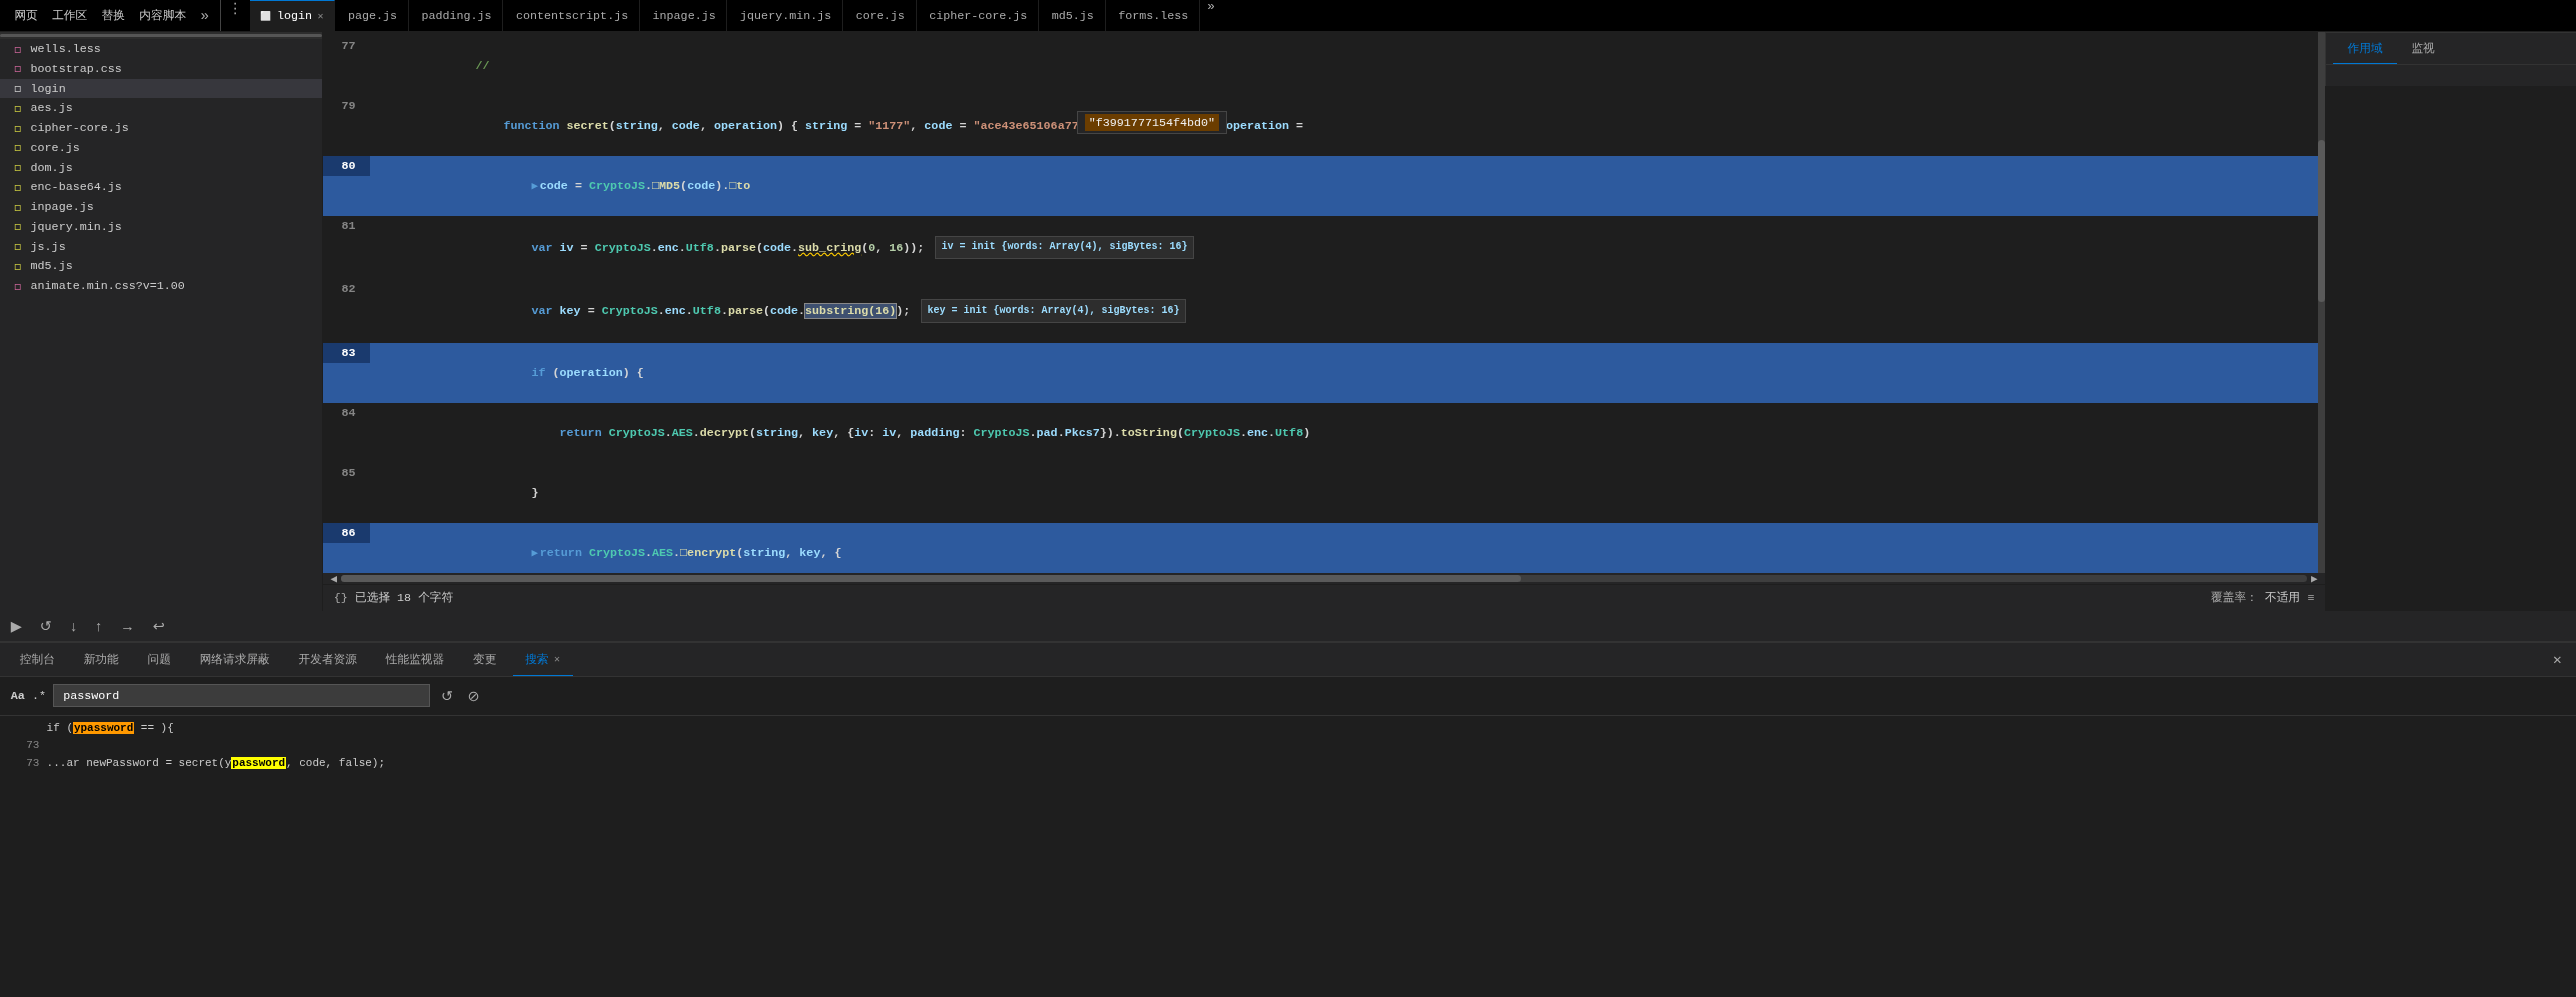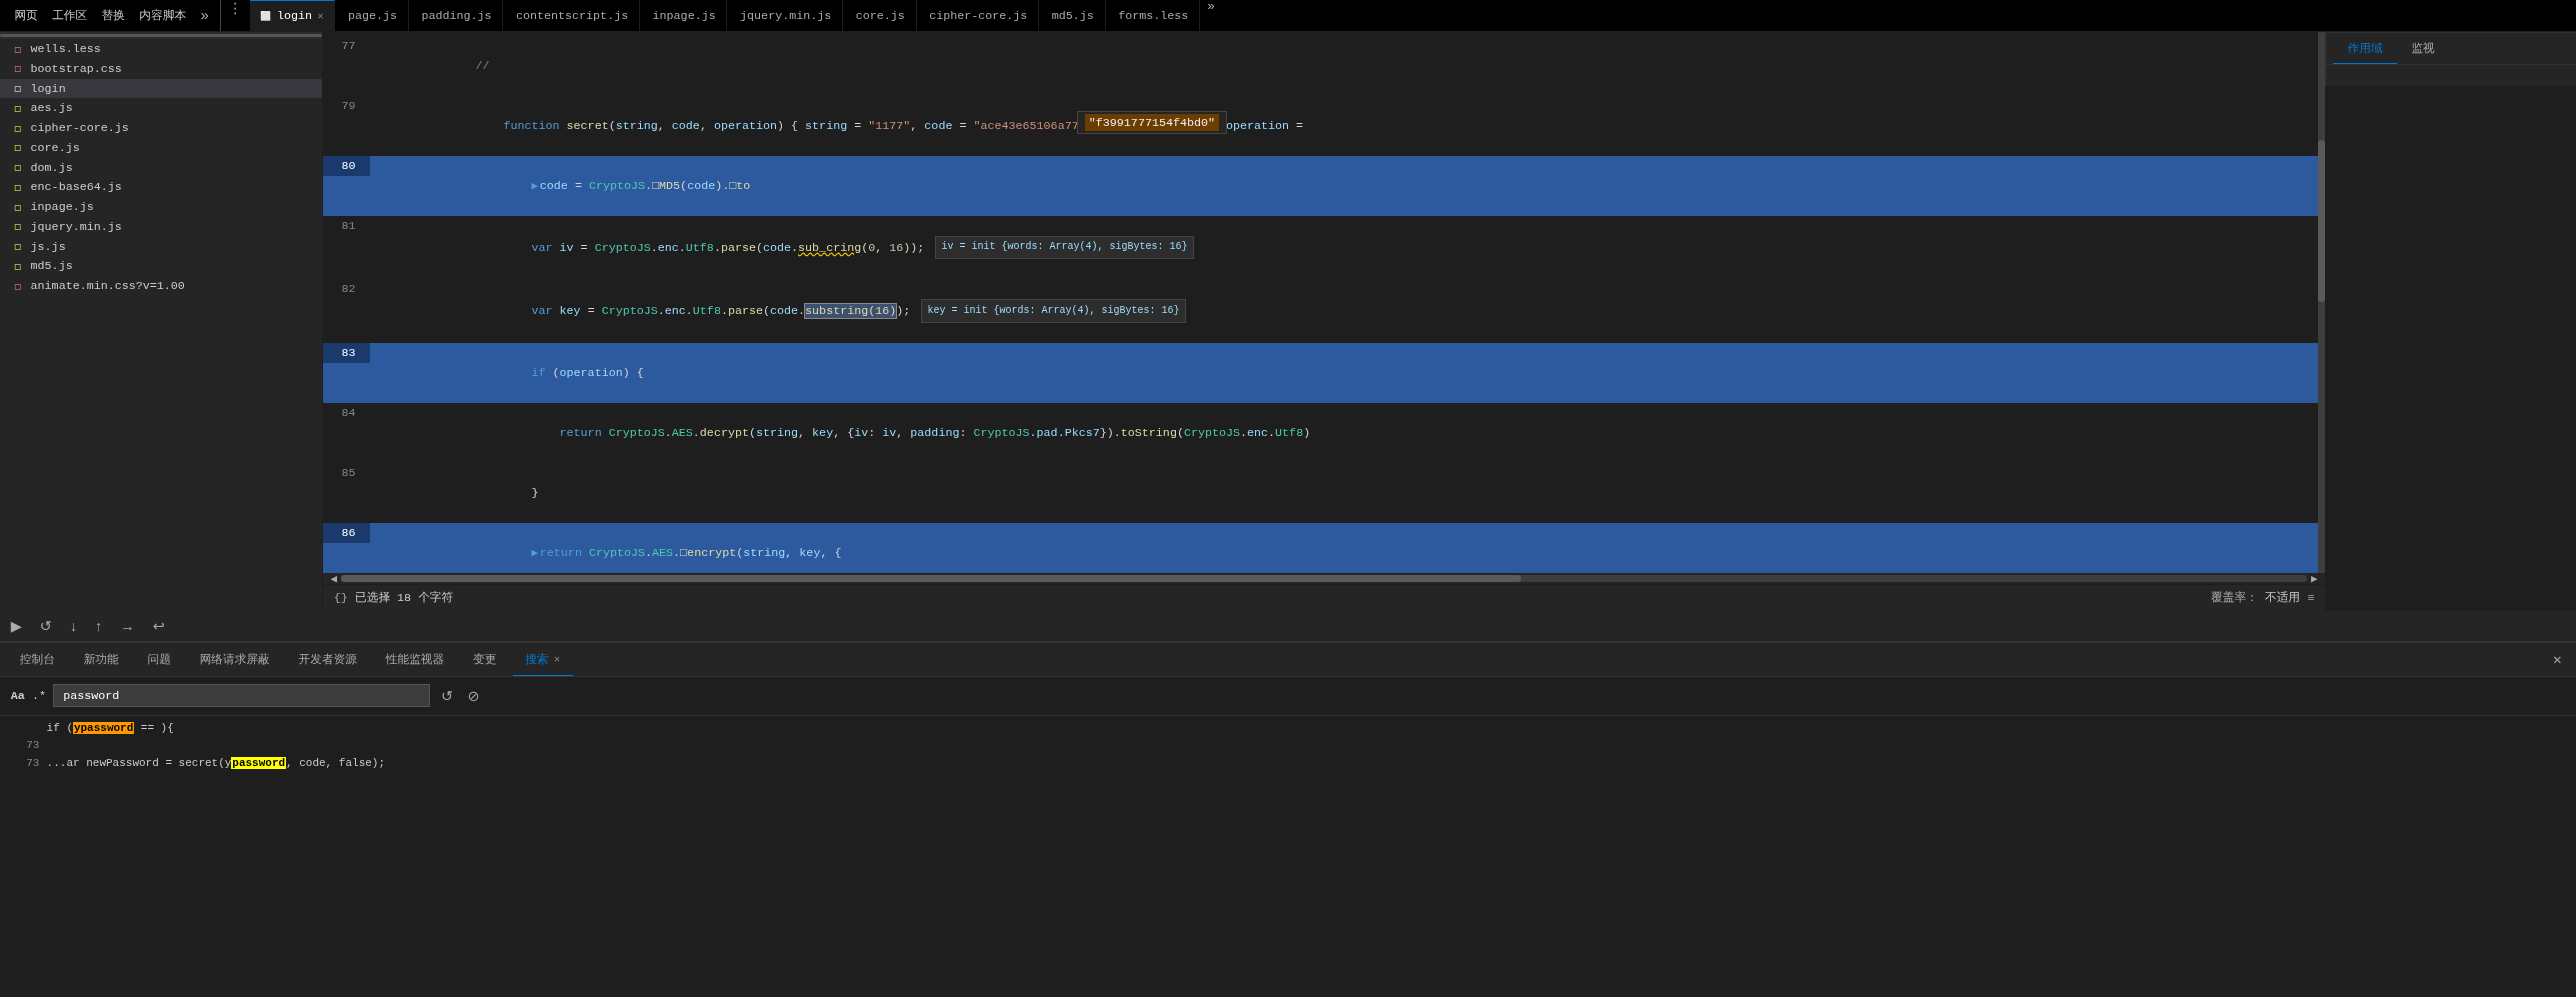--- a/index.html
+++ b/index.html
@@ -147,20 +147,21 @@
     .code-scroll-area {
       flex: 1;
       overflow: auto;
       position: relative;
     }
     .code-lines {
       display: flex;
       flex-direction: column;
       padding: 3.6px 0;
       min-width: 100%;
+      font-weight: bold;
     }
     .code-line {
       display: flex;
       align-items: flex-start;
       min-height: 20px;
       line-height: 20px;
       position: relative;
     }
     .code-line.highlighted {
       background: #264f78;

